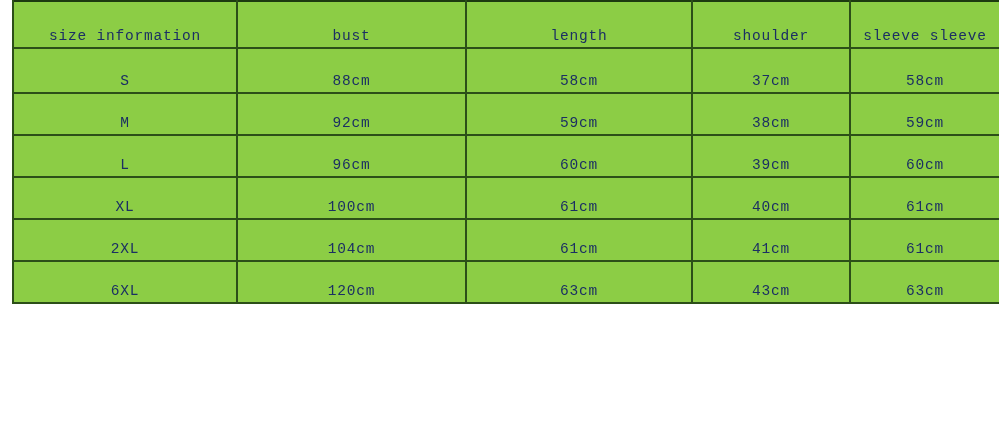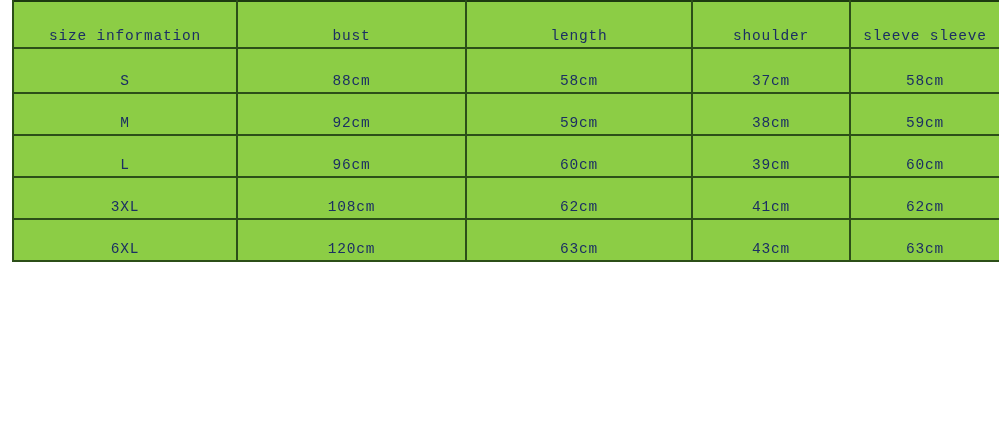--- a/index.html
+++ b/index.html
@@ -110,25 +110,32 @@
         <td>59cm</td>
       </tr>
       <tr>
         <td>L</td>
         <td>96cm</td>
         <td>60cm</td>
         <td>39cm</td>
         <td>60cm</td>
       </tr>
       <tr>
-        <td>3XL</td>
-        <td>108cm</td>
-        <td>62cm</td>
+        <td>XL</td>
+        <td>100cm</td>
+        <td>61cm</td>
+        <td>40cm</td>
+        <td>61cm</td>
+      </tr>
+      <tr>
+        <td>2XL</td>
+        <td>104cm</td>
+        <td>61cm</td>
         <td>41cm</td>
-        <td>62cm</td>
+        <td>61cm</td>
       </tr>
       <tr>
         <td>6XL</td>
         <td>120cm</td>
         <td>63cm</td>
         <td>43cm</td>
         <td>63cm</td>
       </tr>
     </tbody>
   </table>

